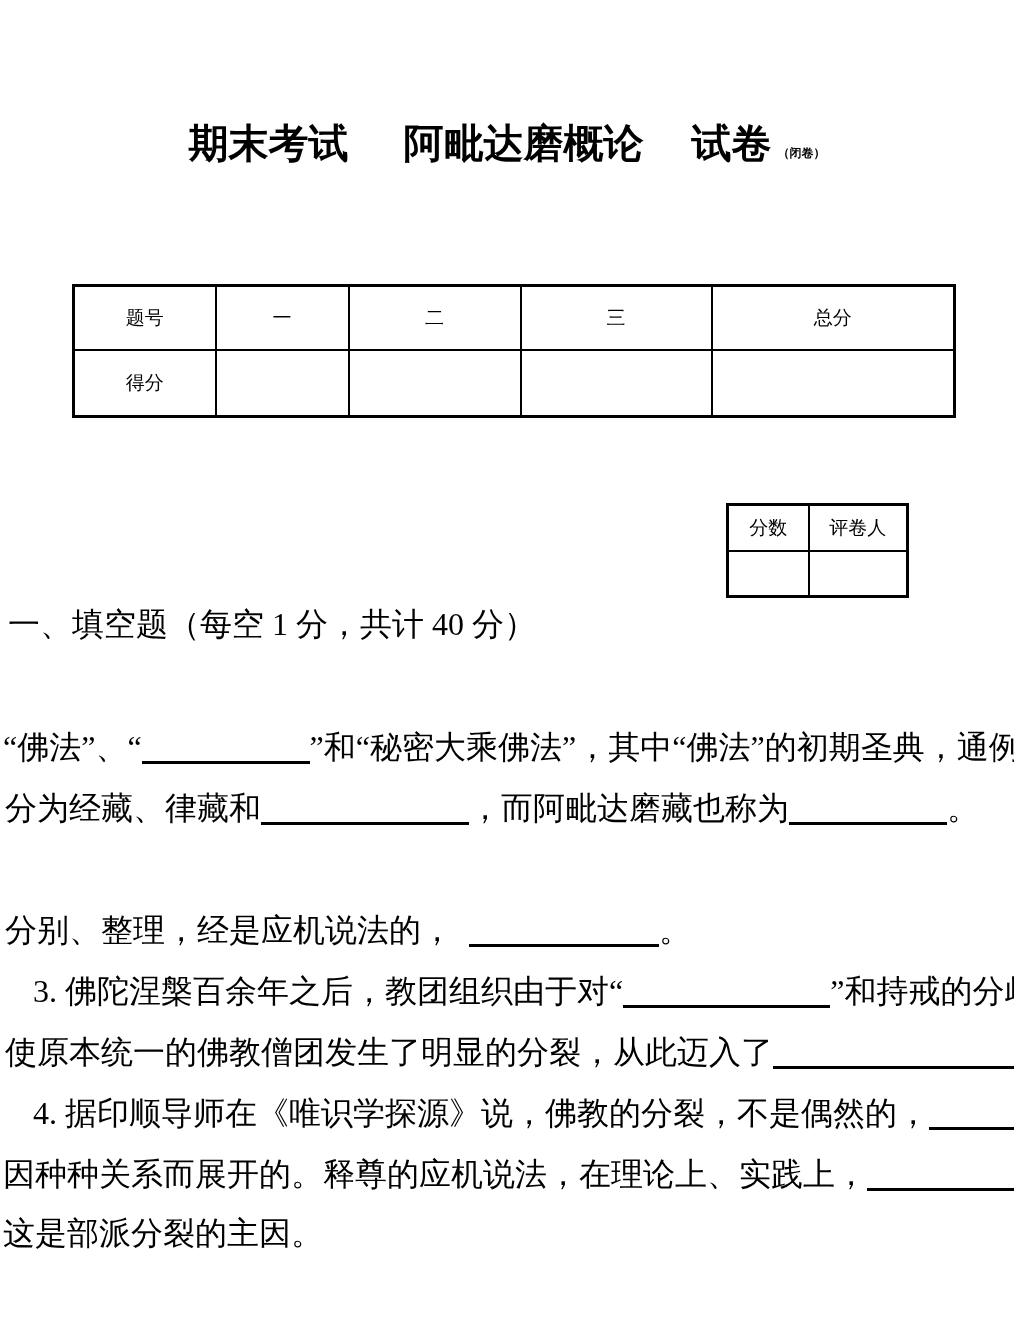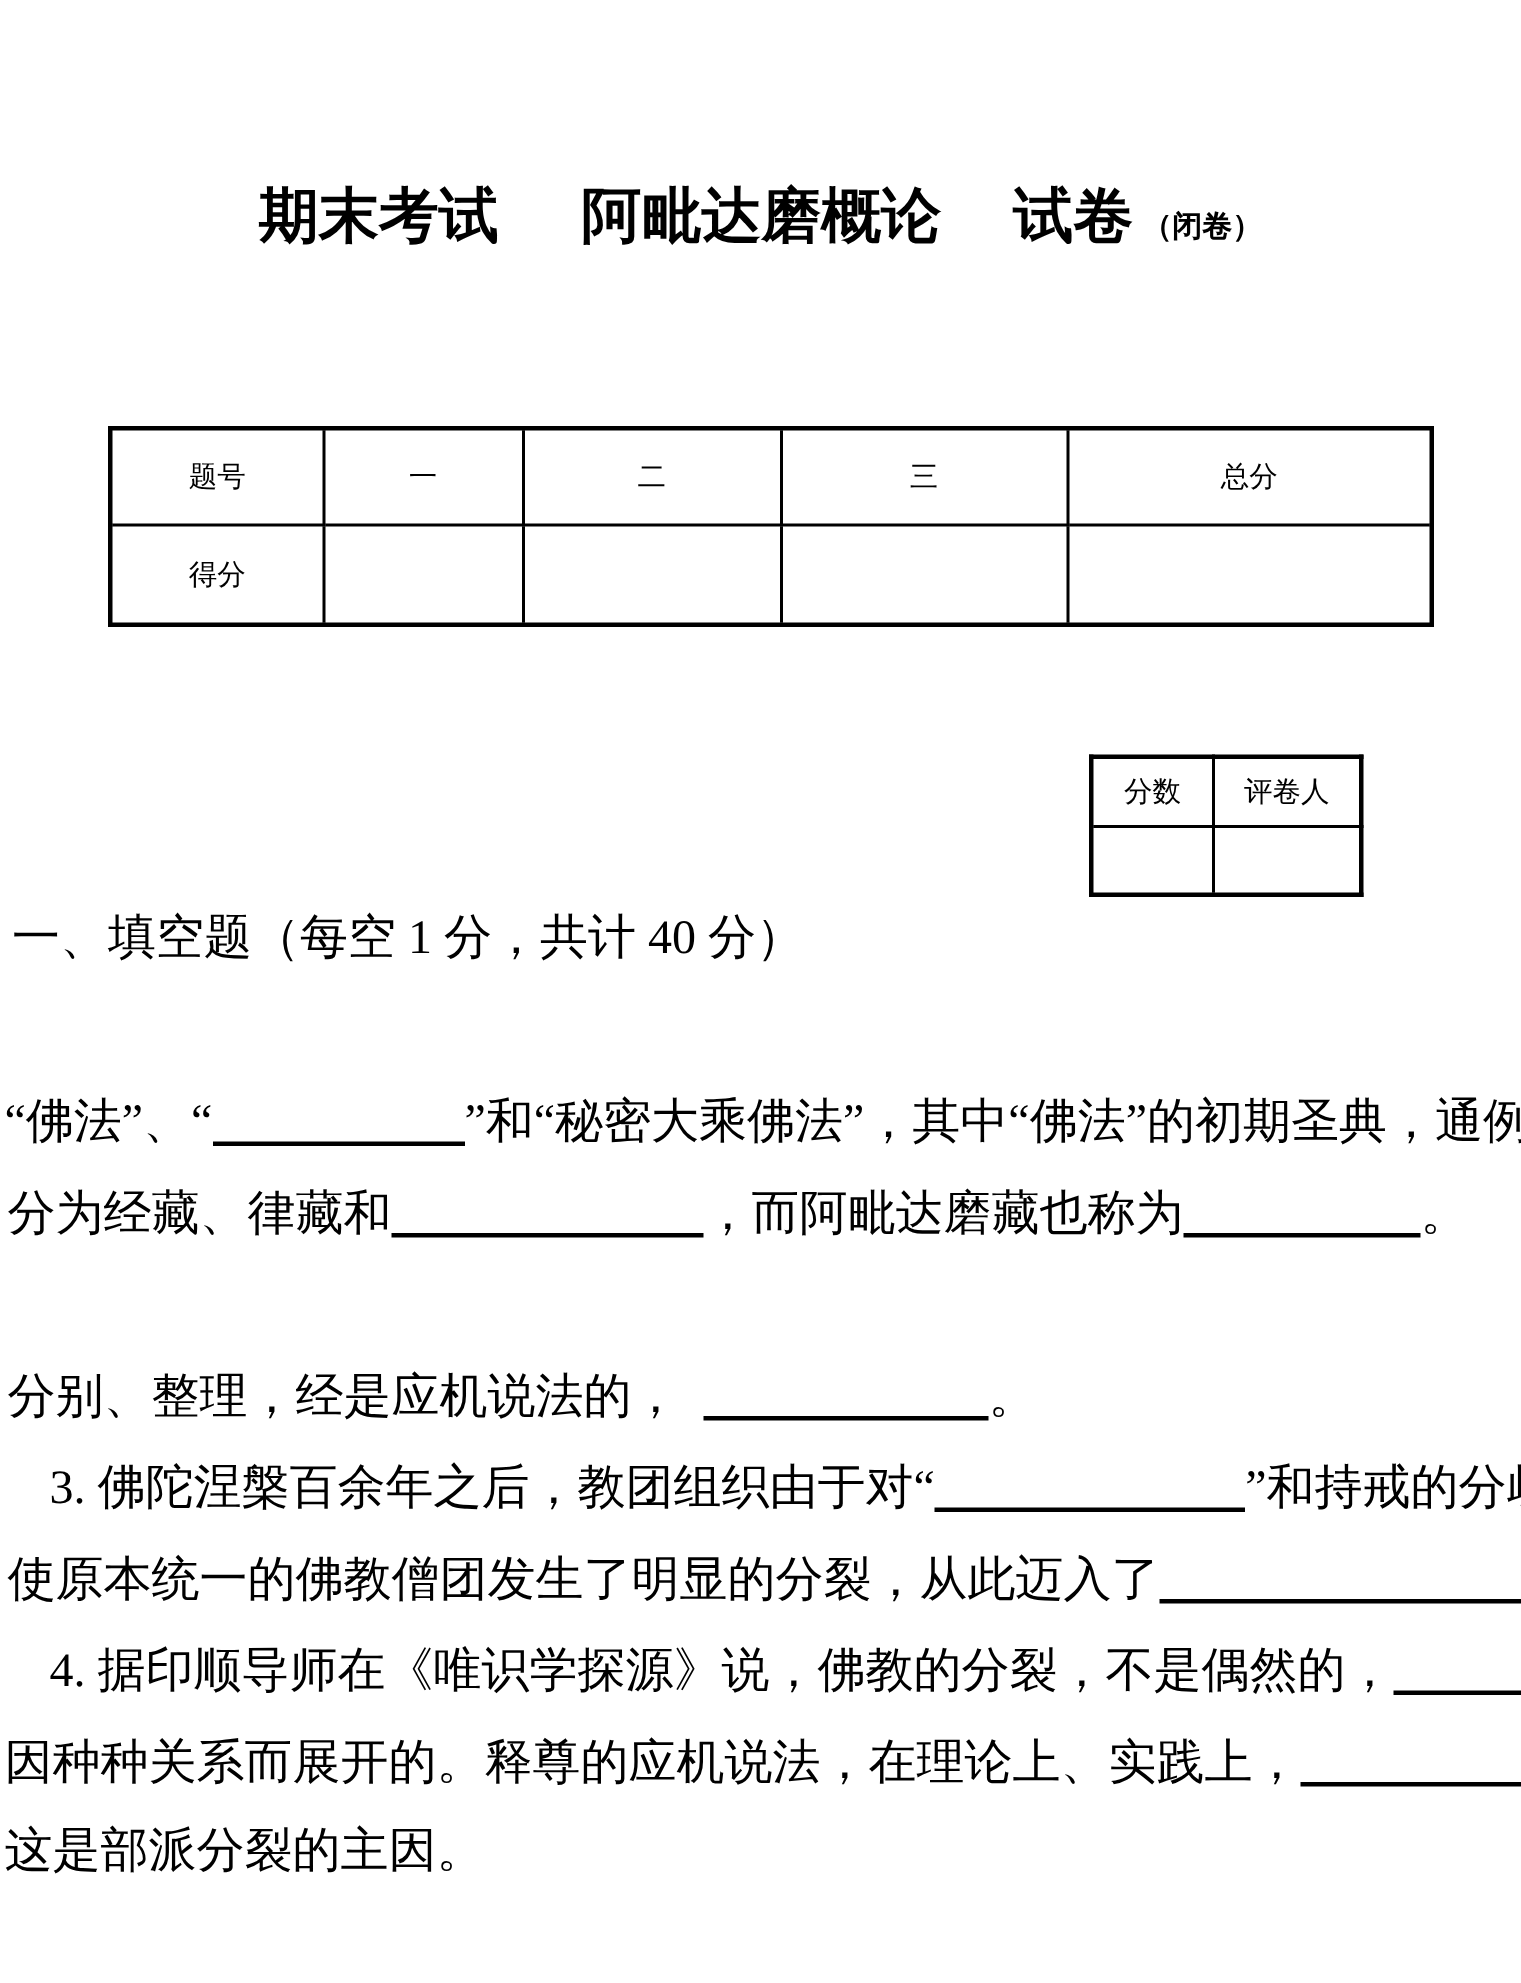--- a/index.html
+++ b/index.html
@@ -17,21 +17,21 @@
     position:absolute;top:57px;left:0;width:100%;
     text-align:center;font-size:40px;font-weight:700;
     letter-spacing:3px;white-space:nowrap;
   }
   .title-line2{
     position:absolute;top:116px;left:0;width:100%;
     text-align:center;font-size:40px;font-weight:700;white-space:nowrap;
   }
   .title-line2 .course{margin-left:55px;}
   .title-line2 .paper{margin-left:48px;}
-  .title-line2 .note{font-size:20px;font-weight:700;margin-left:6px;}
+  .title-line2 .note{font-size:12px;font-weight:700;margin-left:6px;}
 
   
   table.score{
     position:absolute;left:72px;top:284px;
     border-collapse:collapse;table-layout:fixed;
     border:3px solid #000;
     font-size:19px;text-align:center;
   }
   table.score td{border:2px solid #000;padding:0;}
   table.score tr.hrow td{height:62px;}

